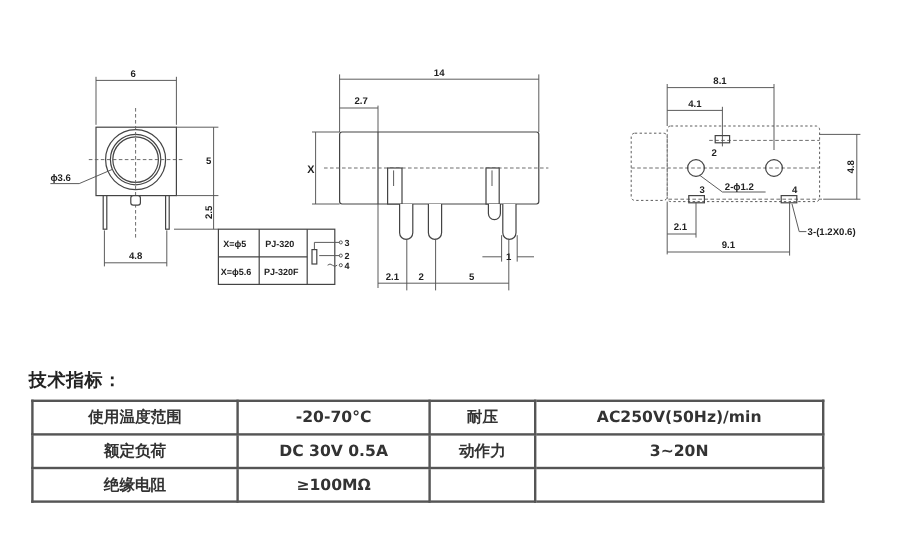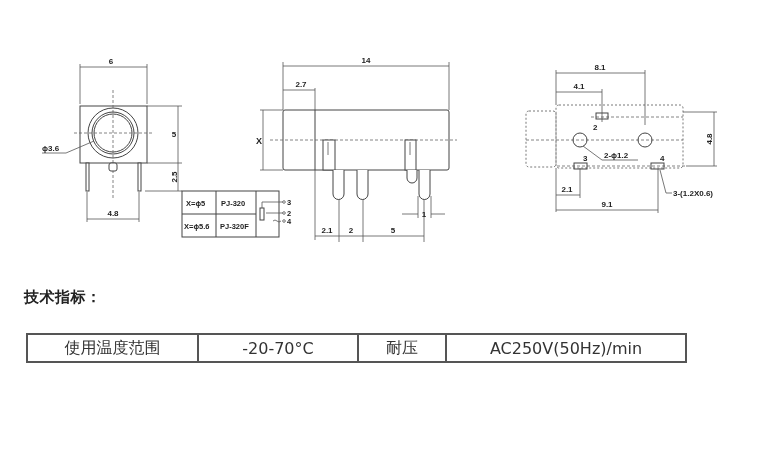--- a/index.html
+++ b/index.html
@@ -4,22 +4,22 @@
 <style>
   html, body { margin:0; padding:0; background:#ffffff; }
   body { width:757px; height:467px; position:relative; overflow:hidden; font-family:"DejaVu Sans", sans-serif; color:#333; }
   #drawing { position:absolute; left:0; top:0; width:757px; height:300px; }
   #drawing text { font-family:"Liberation Sans", sans-serif; font-weight:bold; fill:#222; }
   .ln { stroke:#444; stroke-width:1; fill:none; }
   .thin { stroke:#555; stroke-width:0.8; fill:none; }
   .dash { stroke:#555; stroke-width:0.8; stroke-dasharray:2 2; fill:none; }
   .ctr { stroke:#666; stroke-width:0.8; stroke-dasharray:3 2; fill:none; }
   .fillw { fill:#fff; stroke:#444; stroke-width:1; }
-  .section-title { position:absolute; left:24px; top:288px; font-size:15px; font-weight:bold; color:#222; font-family:"DejaVu Sans", sans-serif; letter-spacing:0.5px; }
-  table.specs { position:absolute; left:26px; top:333px; border-collapse:collapse; font-size:16px; color:#333; font-family:"DejaVu Sans", sans-serif; }
+  .section-title { position:absolute; left:24px; top:308px; font-size:15px; font-weight:bold; color:#222; font-family:"DejaVu Sans", sans-serif; letter-spacing:0.5px; }
+  table.specs { position:absolute; left:26px; top:333px; border-collapse:collapse; font-size:13px; color:#333; font-family:"DejaVu Sans", sans-serif;font-weight:bold; }
   table.specs td { border:2px solid #555; height:26px; text-align:center; padding:0; }
   .c1 { width:169px; } .c2 { width:158px;margin-left:40px; } .c3 { width:86px;margin-left:46px; } .c4 { width:238px;margin-top:40px; }
 </style>
 </head>
 <body>
 
 <svg id="drawing" viewBox="0 0 757 300" xmlns="http://www.w3.org/2000/svg">
 
   <g>
 
@@ -170,14 +170,26 @@
 <div class="section-title">技术指标：</div>
 
 <table class="specs">
   <tbody>
     <tr>
       <td class="c1">使用温度范围</td>
       <td class="c2">-20-70°C</td>
       <td class="c3">耐压</td>
       <td class="c4">AC250V(50Hz)/min</td>
     </tr>
+    <tr>
+      <td>额定负荷</td>
+      <td>DC 30V 0.5A</td>
+      <td>动作力</td>
+      <td>3~20N</td>
+    </tr>
+    <tr>
+      <td>绝缘电阻</td>
+      <td>≥100MΩ</td>
+      <td></td>
+      <td></td>
+    </tr>
   </tbody>
 </table>
 
 </body></html>

